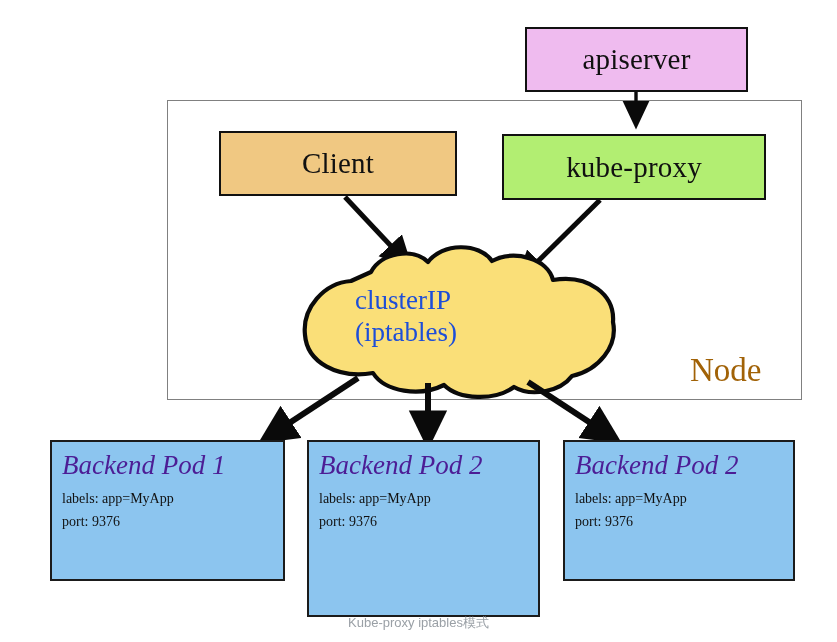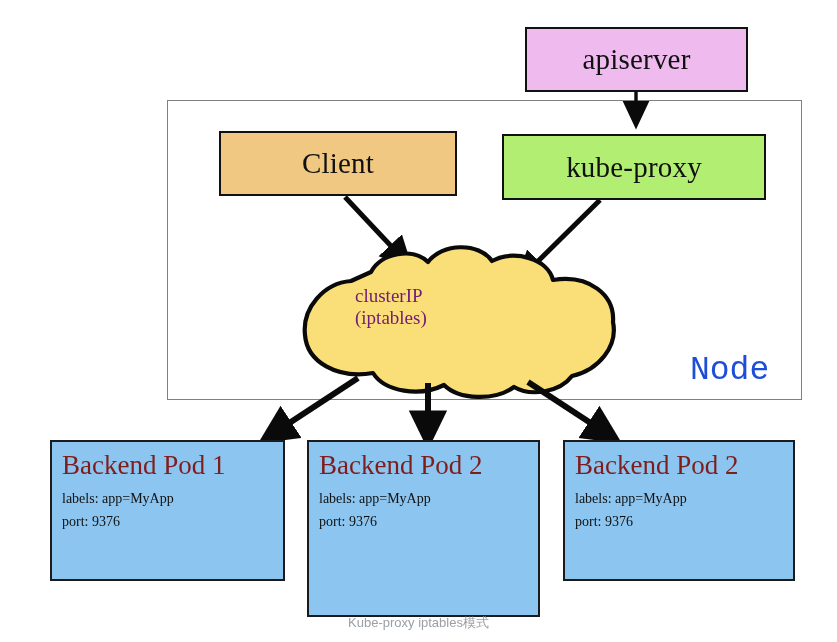--- a/index.html
+++ b/index.html
@@ -29,22 +29,22 @@
   }
   .node-box {
     position: absolute;
     box-sizing: border-box;
     border: 1.5px solid #808080;
     background: transparent;
   }
   .node-label {
     position: absolute;
     font-size: 33px;
-    color: #1d4ed8;
-    font-family: Liberation Mono, monospace;
+    color: #a16207;
+    font-family: Liberation Serif, serif;
     white-space: nowrap;
   }
   .proc-box {
     position: absolute;
     box-sizing: border-box;
     border: 2.5px solid #111111;
     display: flex;
     align-items: center;
     justify-content: center;
     font-size: 29px;
@@ -58,35 +58,36 @@
 
   .pod-box {
     position: absolute;
     box-sizing: border-box;
     border: 2px solid #1b1b1b;
     background: #8cc5ef;
     padding: 8px 10px 0 10px;
   }
   .pod-title {
     font-size: 27px;
-    color: #7f1d1d;
+    color: #4c1d95;
     line-height: 1.12;
     white-space: nowrap;
+    font-style: italic;
   }
   .pod-meta {
     font-size: 14px;
     color: #111111;
     line-height: 1.45;
     margin-top: 9px;
     white-space: nowrap;
   }
   .cloud-text {
     position: absolute;
-    font-size: 19px;
-    color: #701a75;
+    font-size: 27px;
+    color: #1d4ed8;
     line-height: 1.18;
     text-align: left;
     white-space: nowrap;
     pointer-events: none;
   }
   .caption {
     position: absolute;
     width: 837px;
     left: 0;
     text-align: center;

